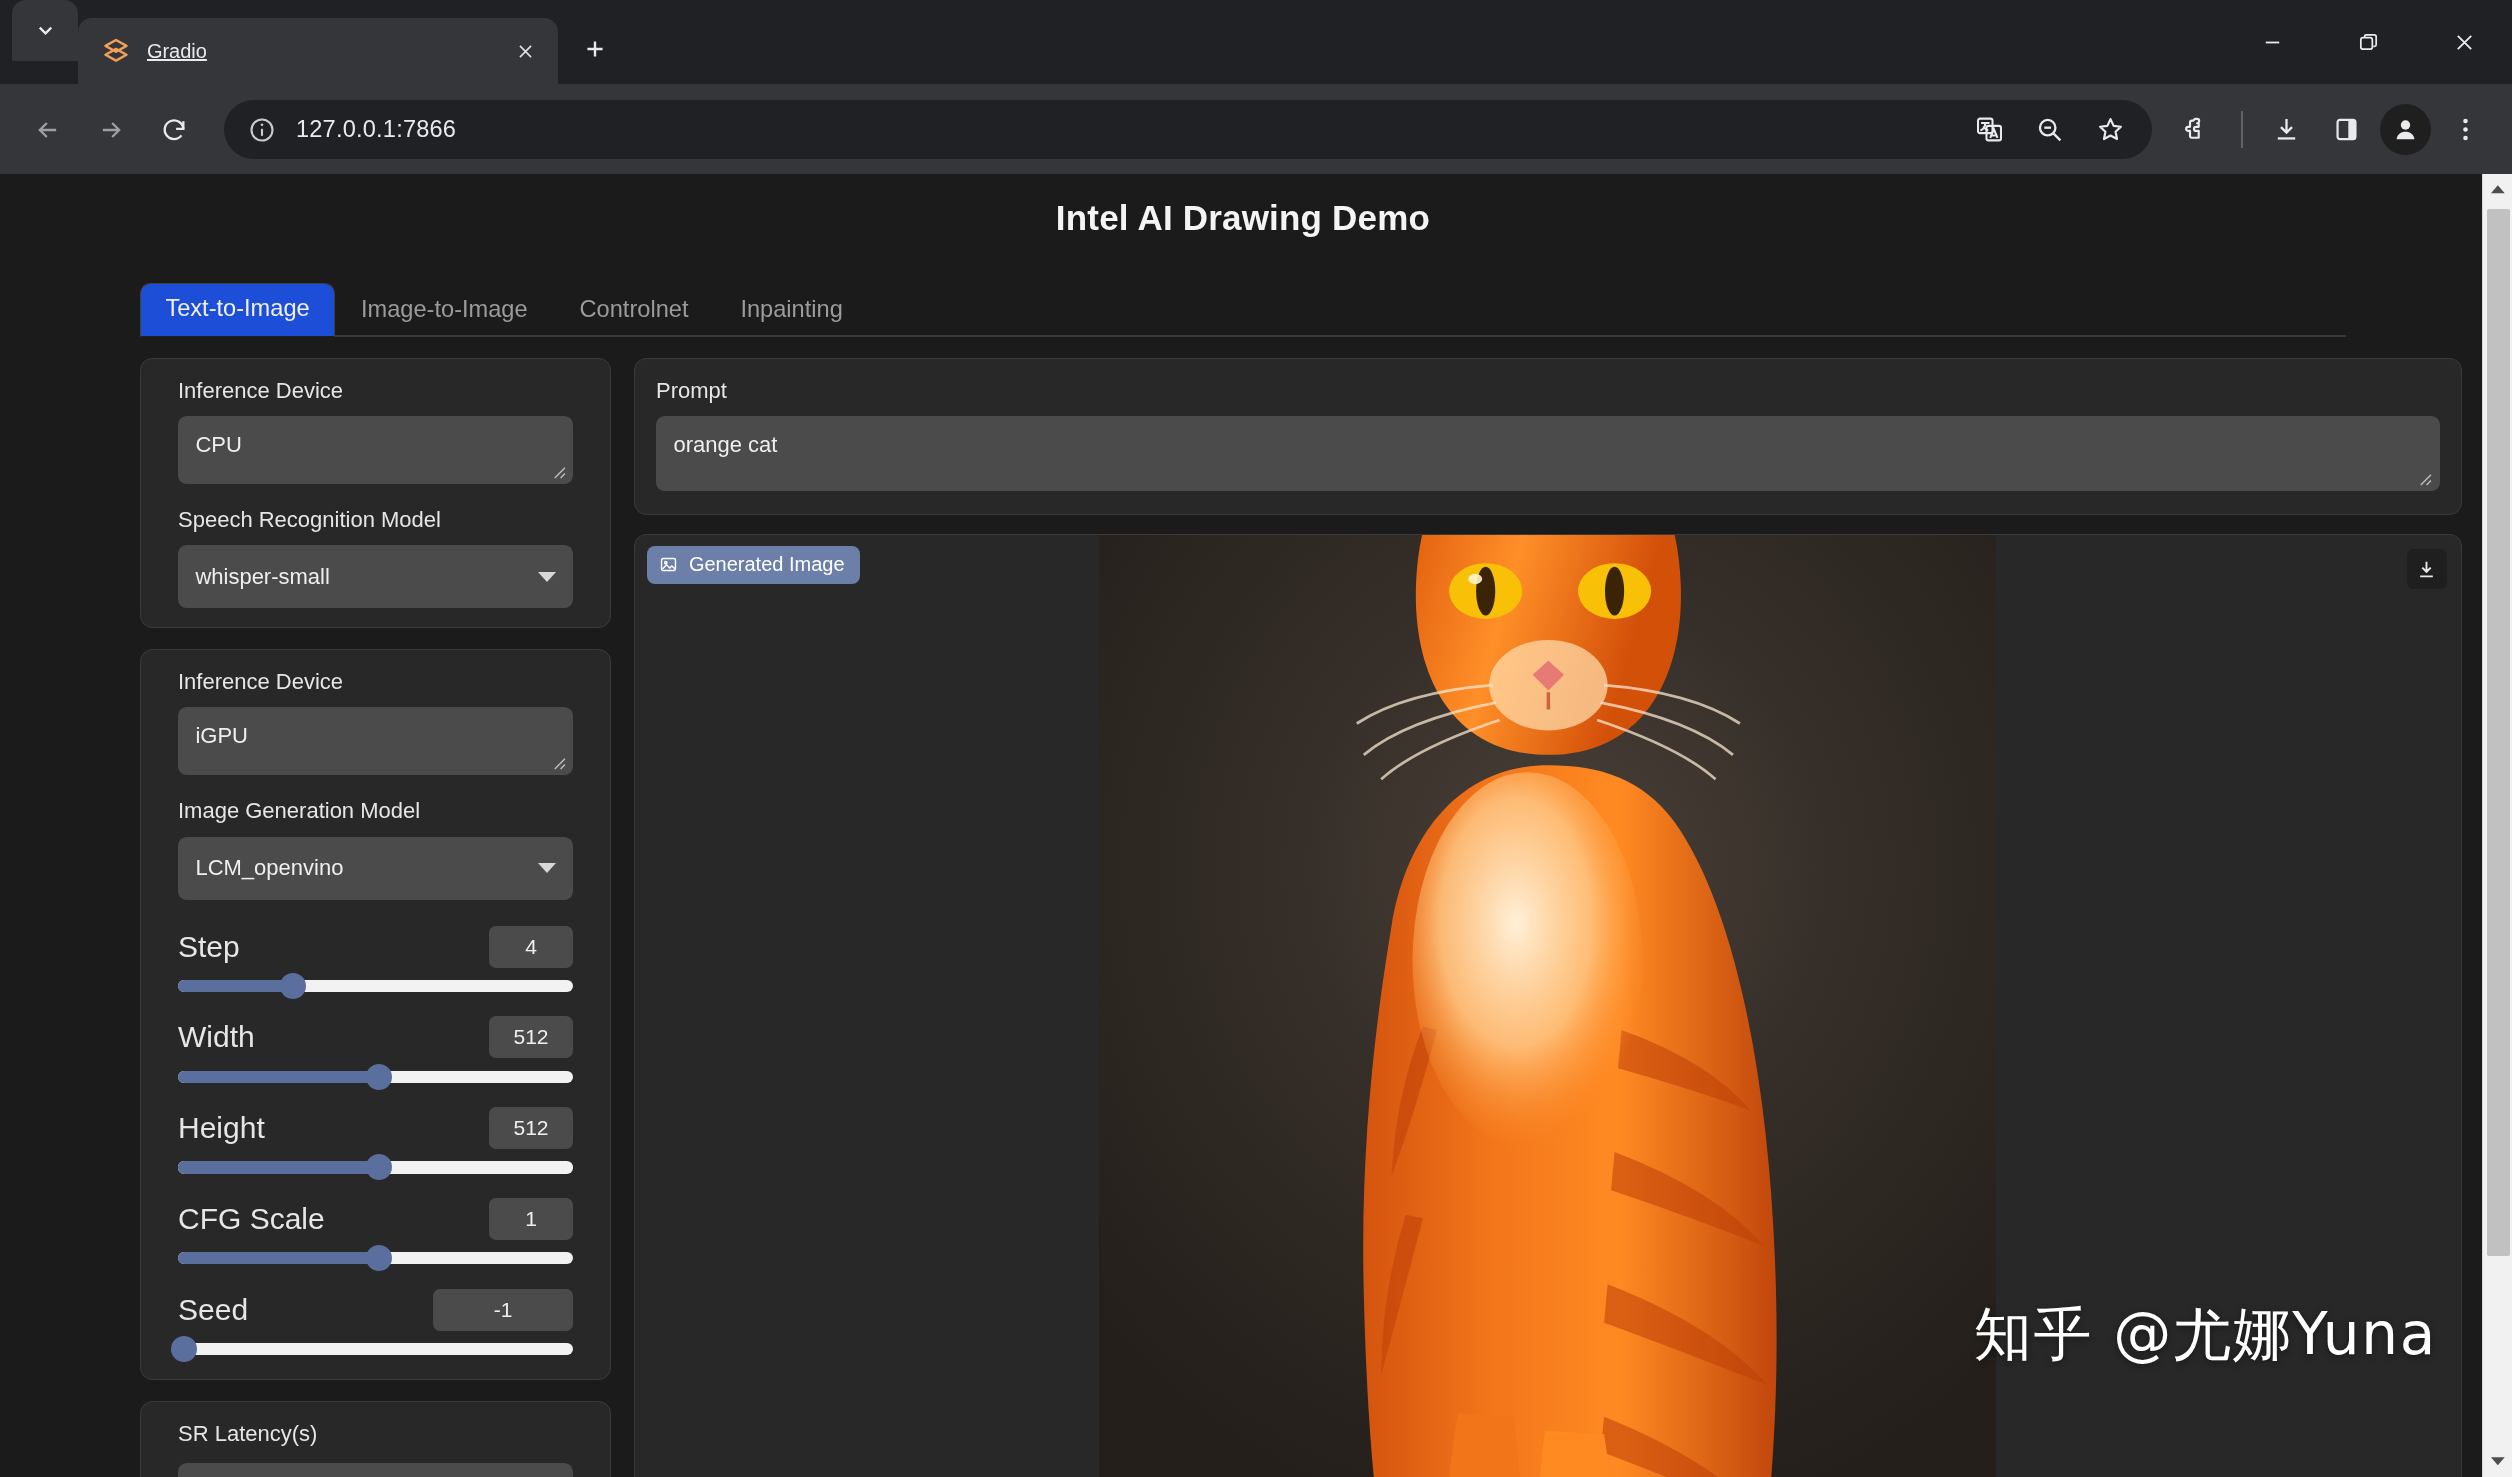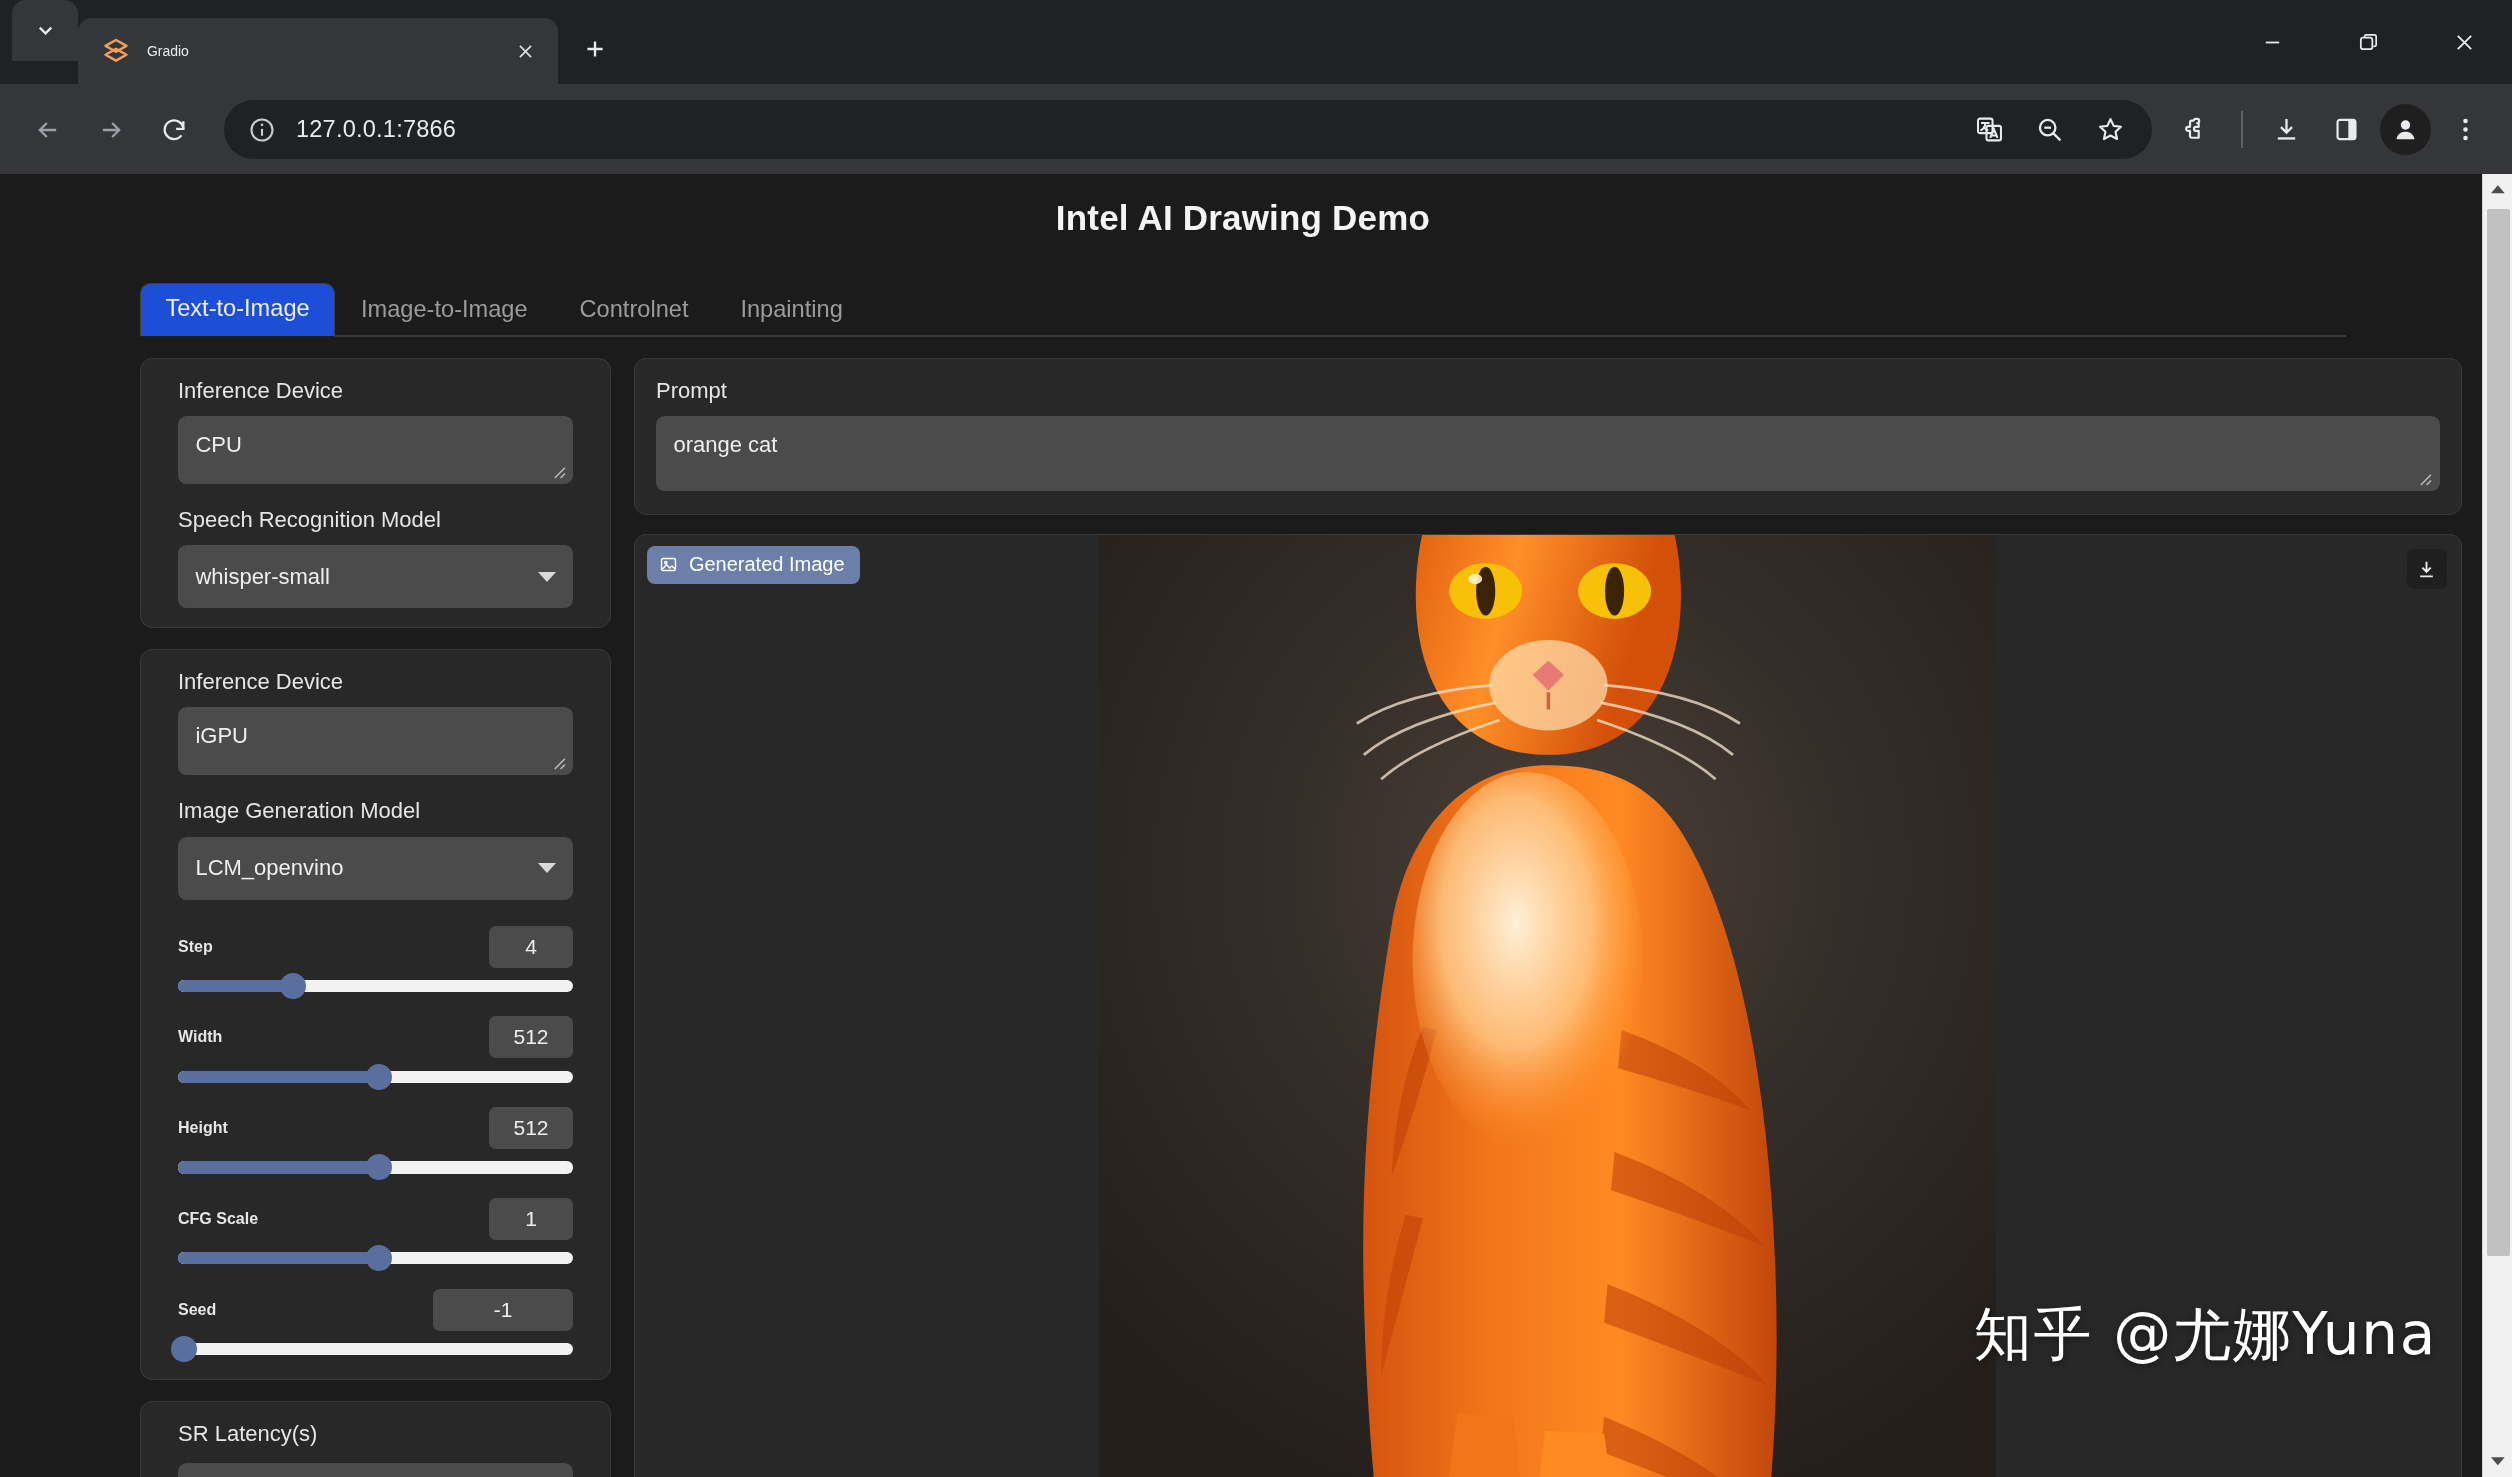--- a/index.html
+++ b/index.html
@@ -25,22 +25,22 @@
   }
   .tab-list-btn svg { width: 23px; height: 23px; }
   .tab {
     width: 480px; height: 66px; background: #35363a;
     border-radius: 14px 14px 0 0;
     display: flex; align-items: center; padding: 0 15.7px 0 23px; gap: 15.7px;
     position: relative;
   }
   .tab-favicon { width: 30px; height: 30px; flex: 0 0 30px; display:flex; align-items:center; justify-content:center;}
   .tab-title {
-    color: #e8eaed; font-size: 14px; flex: 1;
-    white-space: nowrap; overflow: hidden; text-overflow: ellipsis;
+    color: #e8eaed; font-size: 20px; flex: 1;
+    white-space: nowrap; overflow: hidden; text-overflow: ellipsis; text-decoration: underline;
   }
   .tab-close { width: 35px; height: 35px; display: flex; align-items: center; justify-content: center; color: #dcdcdc; border-radius: 50%; }
   .tab-close svg { width: 19px; height: 19px; }
   .new-tab {
     width: 49px; height: 49px; margin-left: 12.2px; margin-bottom: 10.5px;
     display: flex; align-items: center; justify-content: center; color: #e8eaed; border-radius: 50%;
   }
   .new-tab svg { width: 26px; height: 26px; }
 
   .winctrls { position: absolute; right: 0; top: 0; height: 84px; display: flex; }
@@ -126,21 +126,21 @@
 
   .dropdown {
     background: #4b4b4b; border-radius: 8.7px; height: 63px;
     display: flex; align-items: center; justify-content: space-between;
     padding: 0 17.4px; color: #efefef; font-size: 22px;
   }
   .caret { width: 0; height: 0; border-left: 9.6px solid transparent; border-right: 9.6px solid transparent; border-top: 10.5px solid #d8d8d8; }
 
   .slider-block { margin-bottom: 24.4px; }
   .slider-head { display: flex; align-items: center; justify-content: space-between; margin-bottom: 12.2px; }
-  .slider-name { color: #e6e6e6; font-size: 16px; font-weight: bold; }
+  .slider-name { color: #e6e6e6; font-size: 30px; }
   .num-box {
     background: #4b4b4b; border-radius: 7px; color: #efefef; font-size: 21px;
     min-width: 84px; height: 42px; display: flex; align-items: center; justify-content: center; padding: 0 12.2px;
   }
   .num-box.wide { min-width: 140px; }
   .track {
     position: relative; height: 12.2px; border-radius: 6.1px; background: #f2f2f2; margin-top: 5.2px;
   }
   .fill { position: absolute; left: 0; top: 0; bottom: 0; background: #5b6f9e; border-radius: 6.1px; }
   .knob {

